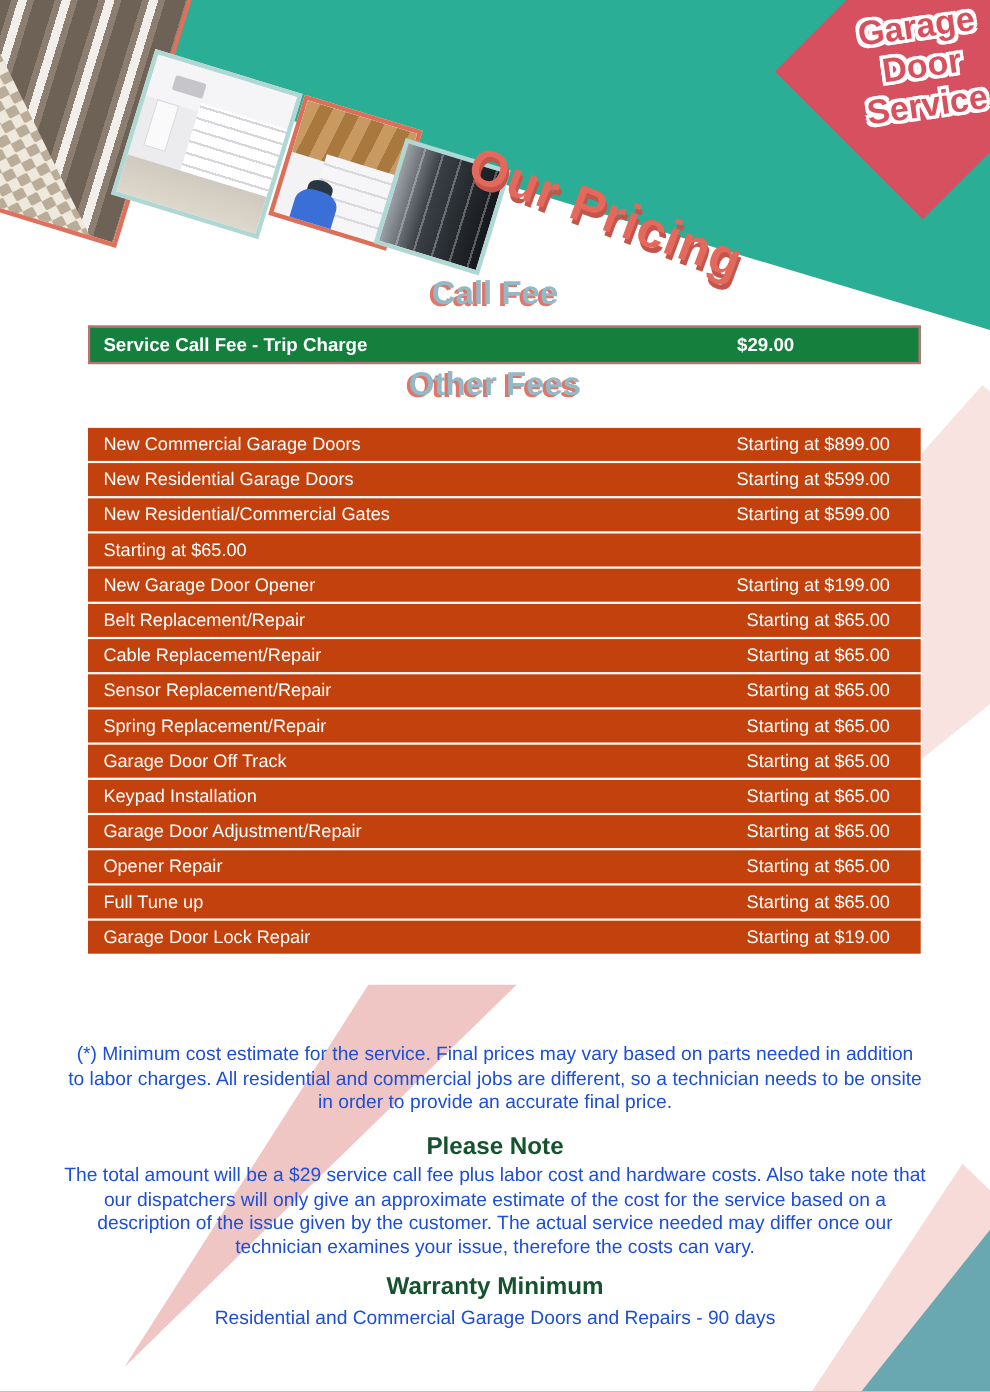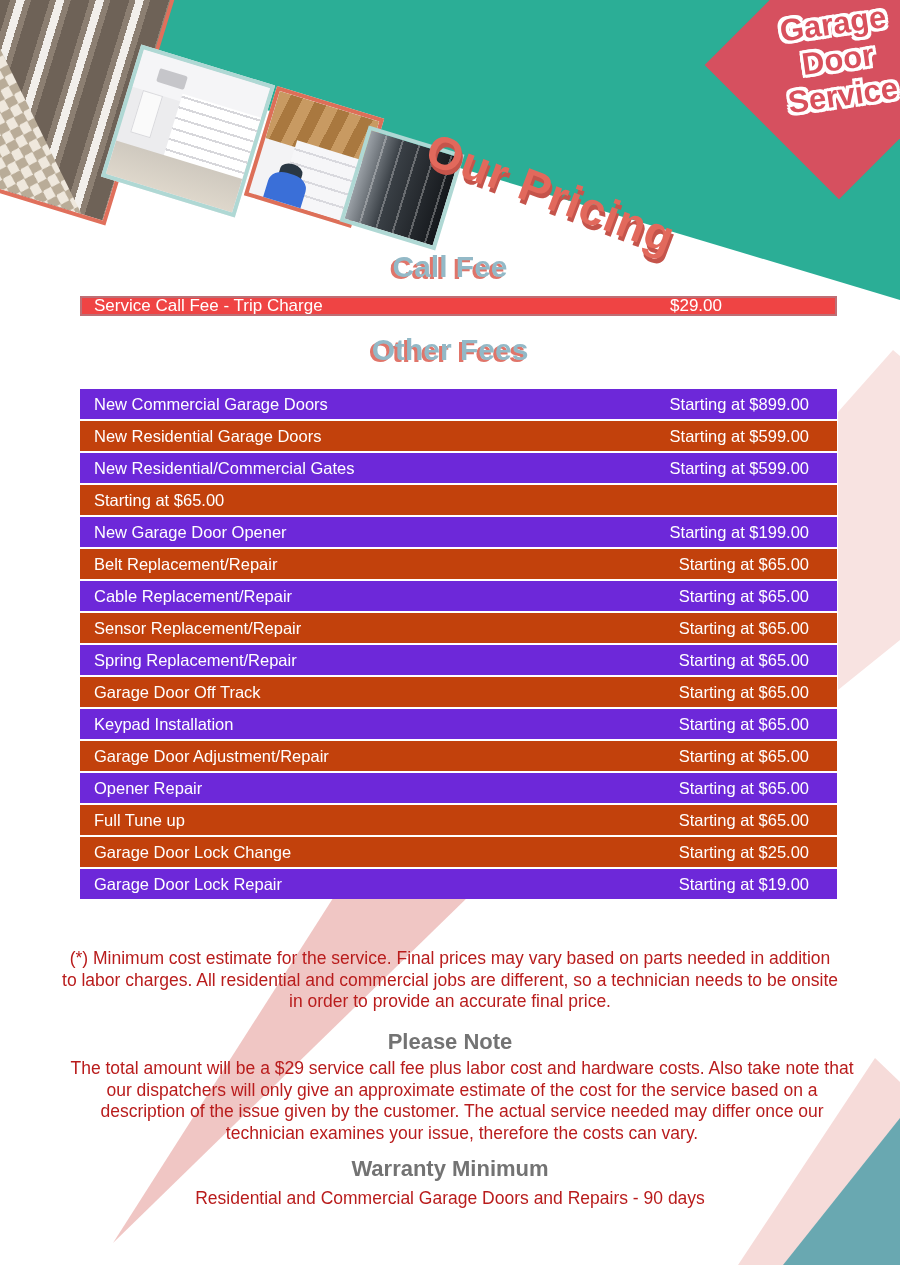--- a/index.html
+++ b/index.html
@@ -48,36 +48,36 @@
            background:repeating-linear-gradient(90deg,transparent 0 15px,rgba(255,255,255,0.28) 15px 17px);}
   
   .our-pricing{left:438px;top:122px;transform:rotate(20.5deg);transform-origin:left top;z-index:4;
          font-size:46px;font-weight:bold;color:#E2695C;letter-spacing:1px;white-space:nowrap;
          text-shadow:3px 4px 0 #C5544B;}
   .section-heading{left:0;width:900px;text-align:center;z-index:4;
          font-size:30px;font-weight:bold;color:#93B9C7;text-shadow:-3px 2px 0 #E0756A;}
   .h-basic{top:250px;}
   .h-other{top:333px;}
   
-  .basic-bar{left:80px;top:296px;width:757px;height:20px;z-index:5;box-sizing:border-box;
-         background:#ef4444;border:2px solid #BD6F75;display:flex;align-items:center;color:#fff;font-size:17px;}
+  .basic-bar{left:80px;top:296px;width:757px;height:35px;z-index:5;box-sizing:border-box;
+         background:#15803d;border:2px solid #BD6F75;display:flex;align-items:center;color:#fff;font-size:17px;font-weight:bold;}
   .basic-bar .fee-label{padding-left:12px;}
   .basic-bar .fee-price{position:absolute;right:113px;margin-left:23px;}
   .fees-table{left:80px;top:389px;width:757px;z-index:5;}
   .fee-row{height:30px;margin-bottom:2px;display:flex;align-items:center;justify-content:space-between;
          color:#fff;font-size:16.5px;padding:0 28px 0 14px;box-sizing:border-box;width:100%;}
-  .fee-row.teal{background:#6d28d9;}
+  .fee-row.teal{background:#c2410c;}
   .fee-row.red{background:#c2410c;}
   
-  .note{z-index:4;text-align:center;color:#b91c1c;font-size:17.5px;line-height:21.5px;}
+  .note{z-index:4;text-align:center;color:#1d4ed8;font-size:17.5px;line-height:21.5px;}
   .disclaimer{left:60px;top:948px;width:780px;}
-  .red-heading{left:0;width:900px;text-align:center;z-index:4;color:#737373;font-size:22px;font-weight:bold;}
+  .red-heading{left:0;width:900px;text-align:center;z-index:4;color:#14532d;font-size:22px;font-weight:bold;}
   .h-please{top:1029px;}
   .h-warranty{top:1156px;}
-  .please-text{left:64px;top:1058px;width:796px;}
+  .please-text{left:52px;top:1058px;width:796px;}
   .warranty-text{left:60px;top:1188px;width:780px;}
 </style>
 </head>
 <body>
 
 <div class="bg-layer stripe-pale"></div>
 <div class="bg-layer stripe-blade"></div>
 <div class="bg-layer corner-pink"></div>
 <div class="bg-layer corner-teal"></div>
 <div class="bg-layer teal-header"></div>
@@ -169,24 +169,20 @@
       <span class="fee-price">Starting at $65.00</span>
     </div>
     <div class="fee-row teal">
       <span class="fee-label">Opener Repair</span>
       <span class="fee-price">Starting at $65.00</span>
     </div>
     <div class="fee-row red">
       <span class="fee-label">Full Tune up</span>
       <span class="fee-price">Starting at $65.00</span>
     </div>
-    <div class="fee-row red">
-      <span class="fee-label">Garage Door Lock Change</span>
-      <span class="fee-price">Starting at $25.00</span>
-    </div>
     <div class="fee-row teal">
       <span class="fee-label">Garage Door Lock Repair</span>
       <span class="fee-price">Starting at $19.00</span>
     </div>
   </div>
 
 <div class="abs note disclaimer">(*) Minimum cost estimate for the service. Final prices may vary based on parts needed in addition to labor charges. All residential and commercial jobs are different, so a technician needs to be onsite in order to provide an accurate final price.</div>
 <div class="abs red-heading h-please">Please Note</div>
 <div class="abs note please-text">The total amount will be a $29 service call fee plus labor cost and hardware costs. Also take note that our dispatchers will only give an approximate estimate of the cost for the service based on a description of the issue given by the customer. The actual service needed may differ once our technician examines your issue, therefore the costs can vary.</div>
 <div class="abs red-heading h-warranty">Warranty Minimum</div>

